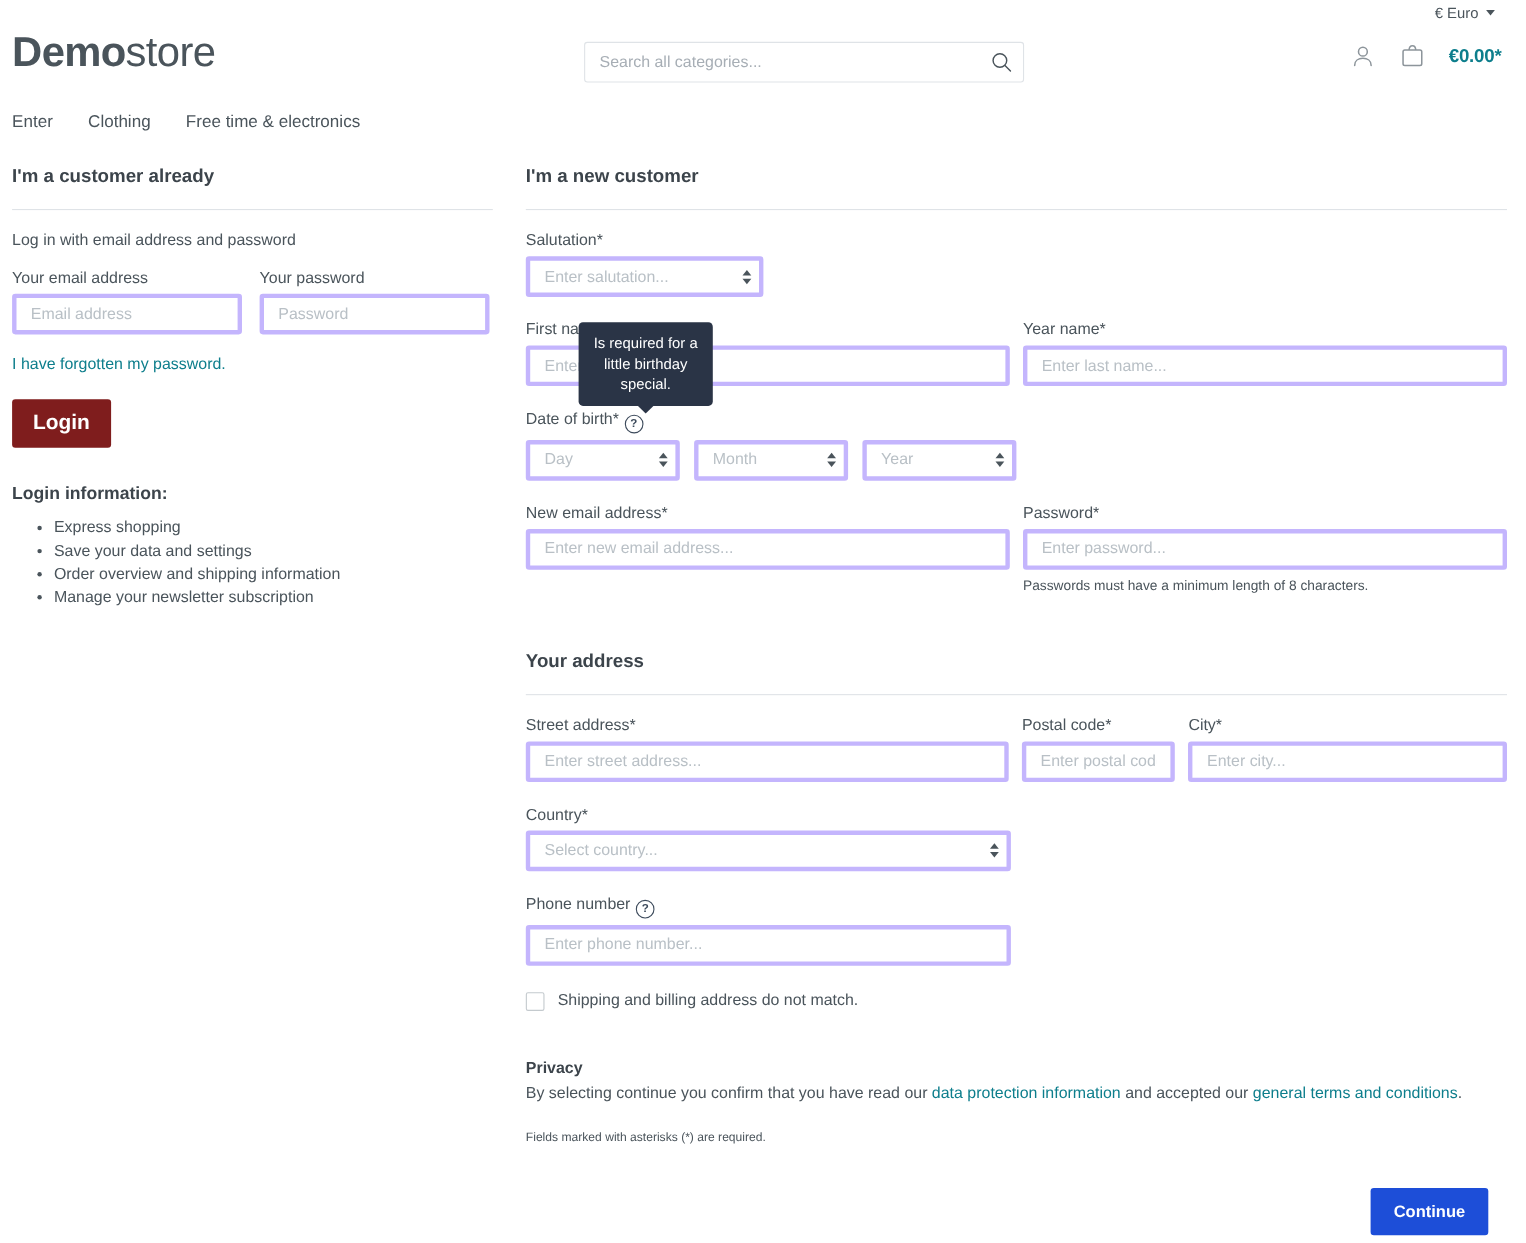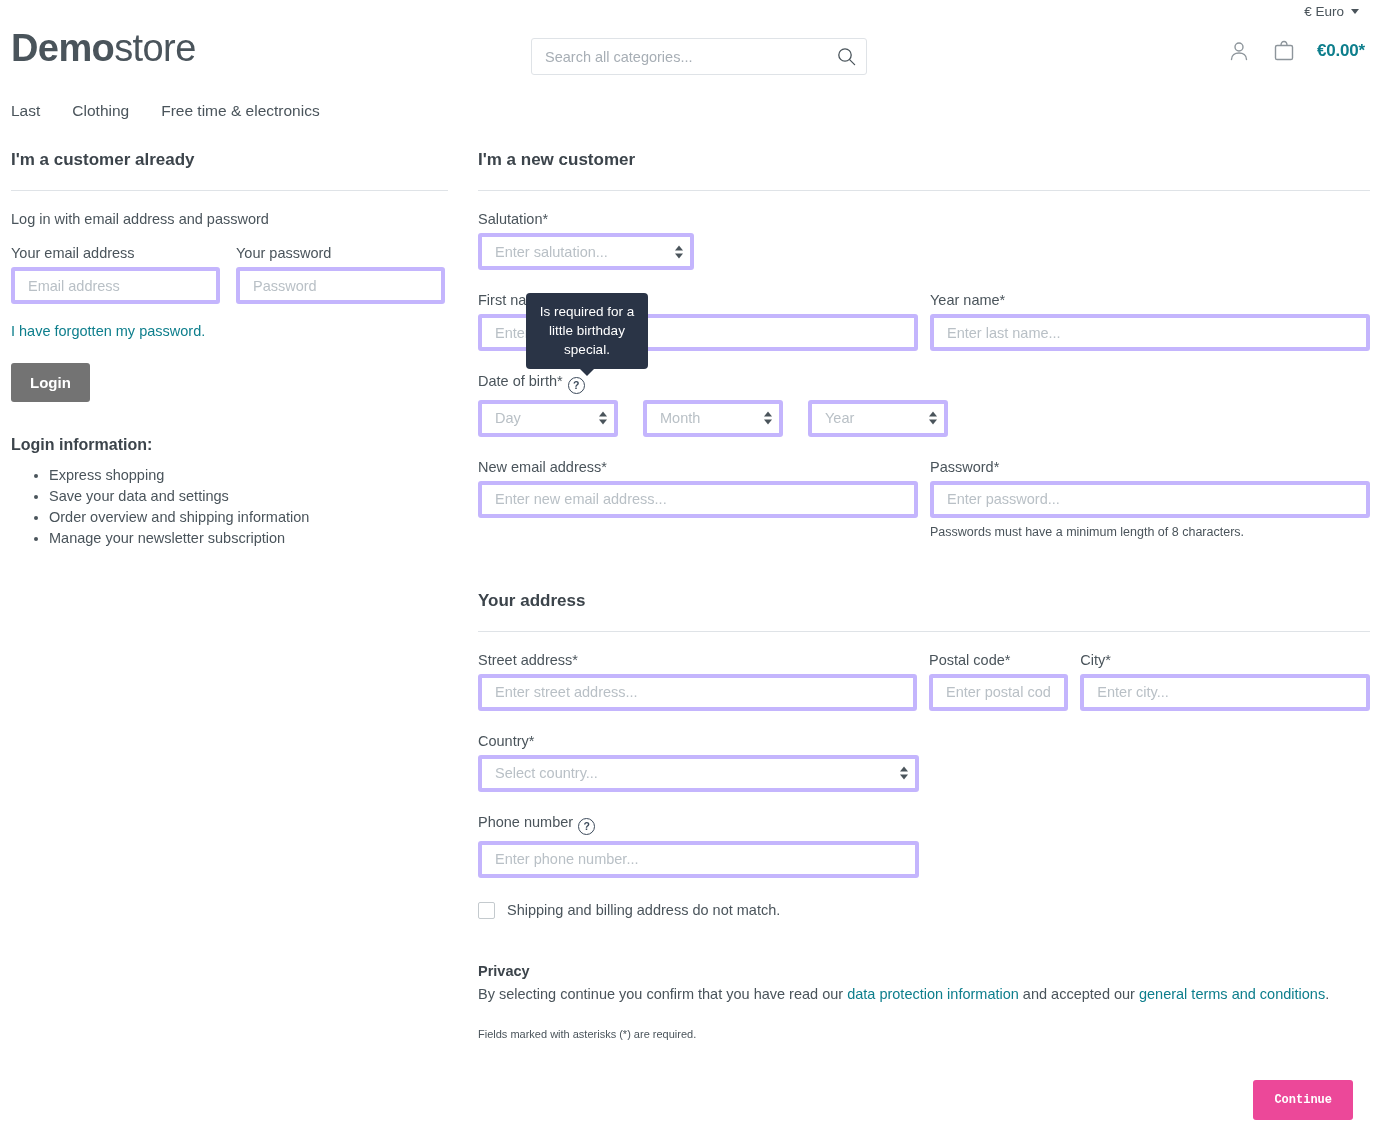--- a/index.html
+++ b/index.html
@@ -38,21 +38,21 @@
   .logo {
     position: absolute; left: 11px; top: 6px;
     font-size: 38px; line-height: 1.1; letter-spacing: -0.6px;
     color: #4a545b;
   }
   .logo .logo-bold { font-weight: 700; }
   .logo .logo-light { font-weight: 400; }
 
   .search-wrap {
     position: absolute; left: 531px; top: 16px;
-    width: 336px; height: 37px;
+    width: 400px; height: 37px;
   }
   .search-input {
     width: 100%; height: 100%;
     border: 1px solid #dfe3e7; border-radius: 3px;
     background: #fff;
     padding: 0 42px 0 13px;
     font-size: 14.5px; font-family: inherit; color: #4a545b;
     outline: none;
   }
   .search-input::placeholder { color: #a7aeb5; }
@@ -129,40 +129,40 @@
 
   
   .login-fields { display: flex; gap: 16px; }
   .login-fields .f { width: 209px; }
   .forgot-link {
     display: inline-block; margin-top: 19px;
     font-size: 14.5px; color: #0d7e8c; text-decoration: none; cursor: pointer;
   }
   .btn-primary {
     margin-top: 23px;
-    background: #737373; color: #fff; border: 0; border-radius: 3px;
-    font-family: inherit; font-size: 15px; font-weight: 700;
+    background: #7f1d1d; color: #fff; border: 0; border-radius: 3px;
+    font-family: inherit; font-size: 19px; font-weight: 700;
     padding: 11px 19px; cursor: pointer;
   }
   .adv-title {
     font-size: 16px; font-weight: 700; color: #3c444b;
     margin: 34px 0 11px 0;
   }
   .adv-list { margin: 0; padding-left: 38px; }
   .adv-list li { font-size: 14.5px; color: #4a545b; line-height: 21px; }
 
   
   .fld { margin-bottom: 0; }
   .gap-22 { height: 22px; }
 
   .two-col { display: flex; gap: 12px; }
   .c-441 { width: 441px; }
   .c-441b { width: 441px; }
 
-  .dob-row { display: flex; gap: 25px; }
+  .dob-row { display: flex; gap: 13px; }
   .dob-day   { width: 140px; }
   .dob-month { width: 140px; }
   .dob-year  { width: 140px; }
 
   .pw-hint {
     font-size: 12.5px; color: #4a545b; margin: 7px 0 0 0;
   }
 
   .addr-row { display: flex; gap: 12px; }
   .a-street { width: 441px; }
@@ -190,22 +190,22 @@
     font-size: 14.5px; font-weight: 700; color: #3c444b; margin: 0 0 5px 0;
   }
   .privacy-text { font-size: 14.5px; color: #4a545b; margin: 0; line-height: 20px; }
   .privacy-text a { color: #0d7e8c; text-decoration: none; cursor: pointer; }
   .required-note { font-size: 11px; color: #4a545b; margin: 24px 0 0 0; }
 
   .continue-wrap {
     position: absolute; right: 17px; top: 930px;
   }
   .btn-continue {
-    background: #ec4899; color: #fff; border: 0; border-radius: 3px;
-    font-family: Liberation Mono, monospace; font-size: 12px; font-weight: 700;
+    background: #1d4ed8; color: #fff; border: 0; border-radius: 3px;
+    font-family: Liberation Sans, sans-serif; font-size: 15px; font-weight: 700;
     padding: 13px 21px; cursor: pointer;
   }
 
   
   .tooltip {
     position: absolute; left: 526px; top: 293px;
     width: 122px;
     background: #2a3446; color: #ffffff; border-radius: 4px;
     padding: 9px 10px 10px 10px;
     font-size: 13.5px; line-height: 19px; text-align: center;
@@ -258,21 +258,21 @@
         <svg width="26" height="26" viewBox="0 0 26 26">
           <rect x="4.5" y="7.5" width="17" height="14" rx="1.6" fill="none" stroke="#8d959b" stroke-width="1.4"></rect>
           <path d="M10 7.5 C10 4.6 11.3 3.5 13 3.5 C14.7 3.5 16 4.6 16 7.5" fill="none" stroke="#8d959b" stroke-width="1.4"></path>
         </svg>
       </button>
       <span class="cart-total">€0.00*</span>
     </div>
   </div>
 
   <div class="main-nav">
-    <a class="nav-item">Last</a>
+    <a class="nav-item">Enter</a>
     <a class="nav-item">Clothing</a>
     <a class="nav-item">Free time &amp; electronics</a>
   </div>
 
   <div class="content">
 
     <div class="col-left">
       <div class="hr-title">
         <h2 class="section-title">I'm a customer already</h2>
       </div>

